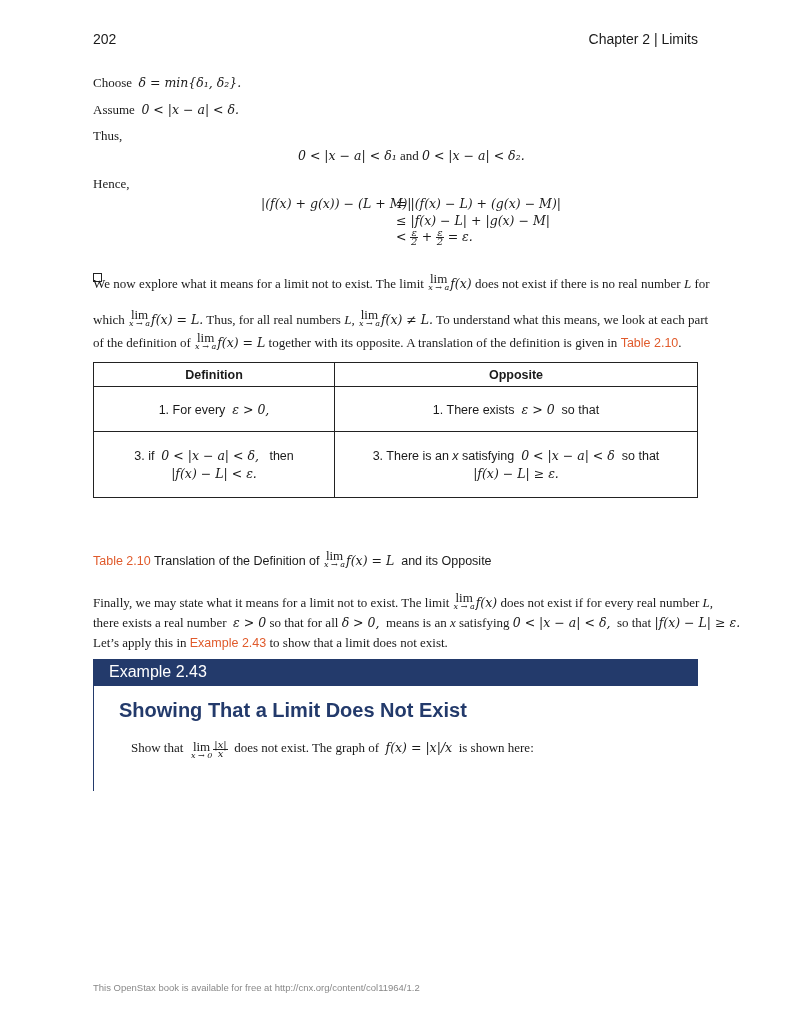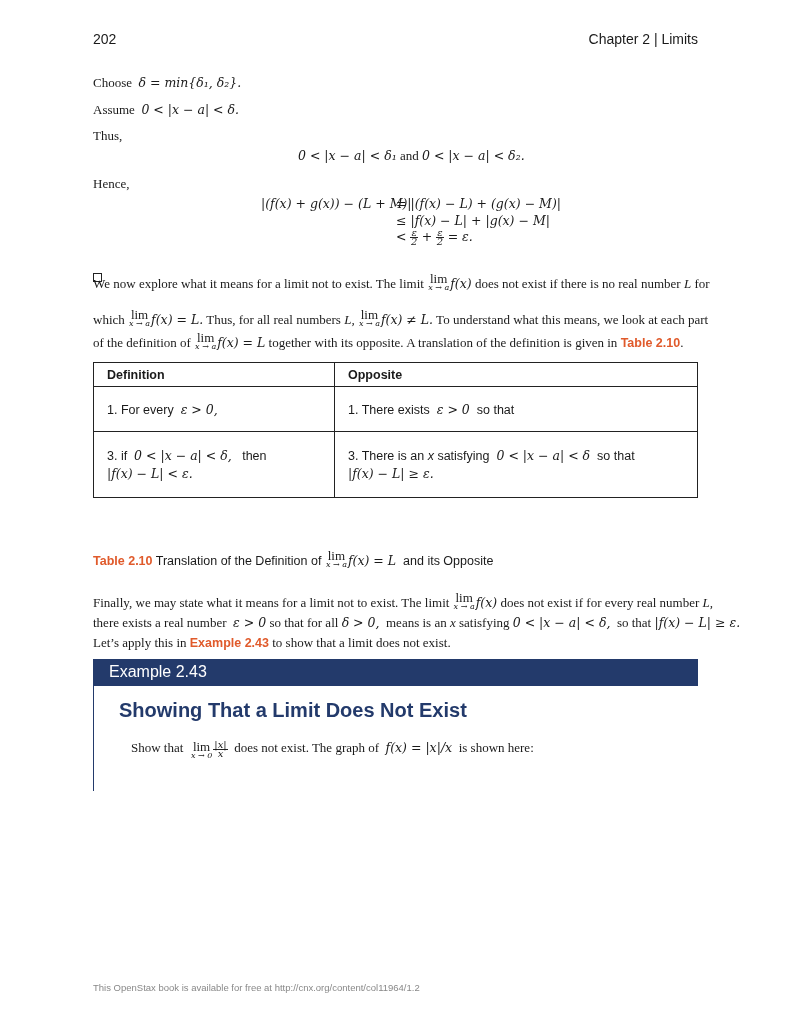--- a/index.html
+++ b/index.html
@@ -2,26 +2,26 @@
 <html><head>
 <meta charset="utf-8">
 <style>
   html, body { margin: 0; padding: 0; background: #ffffff; }
   body { width: 791px; height: 1024px; position: relative; overflow: hidden; color: #1a1a1a; }
   .sans { font-family: "Liberation Sans", sans-serif; }
   .m { font-family: "DejaVu Serif", "Liberation Serif", serif; font-style: italic; font-size: 12.5px; }
   .abs { position: absolute; }
   .hdr { font-size: 14px; top: 31px; }
   .p { font-family: "Liberation Serif", serif; font-size: 13px; left: 93px; white-space: nowrap; }
-  .link { color: #e05a2b; font-family: "Liberation Sans", sans-serif; font-weight: bold; font-size: 12.5px; }
+  .link { color: #e05a2b; font-family: "Liberation Sans", sans-serif; font-weight: normal; font-size: 12.5px; }
   .lim { display: inline-block; position: relative; text-align: center; vertical-align: -2px; margin: 0 1px; }
   .lim .w { font-family: "Liberation Serif", serif; font-size: 13px; font-style: normal; display: block; line-height: 12px; }
   .lim .s { font-family: "DejaVu Serif", serif; font-style: italic; font-size: 8px; display: block; line-height: 8px; margin-top: -1px; white-space: nowrap; }
   table.tr { position: absolute; left: 93px; top: 362px; width: 605px; border-collapse: collapse; font-family: "Liberation Sans", sans-serif; font-size: 12.5px; }
-  table.tr td, table.tr th { border: 1px solid #222; text-align: left; vertical-align: middle; padding: 0 13px; }
+  table.tr td, table.tr th { border: 1px solid #222; text-align: center; vertical-align: middle; padding: 0 13px; }
   table.tr th { height: 23px; font-weight: bold; }
   table.tr td { height: 44px; }
   table.tr tr.r3 td { height: 65px; }
   table.tr td.c1 { width: 214px; }
   .ex-head { position: absolute; left: 93px; top: 659px; width: 605px; height: 27px; background: #233a6b; color: #ffffff; font-family: "Liberation Sans", sans-serif; font-size: 16px; }
   .ex-head span { position: absolute; left: 16px; top: 4px; }
   .ex-rule { position: absolute; left: 93px; top: 686px; width: 1px; height: 105px; background: #233a6b; }
   .ex-title { position: absolute; left: 119px; top: 699px; font-family: "Liberation Sans", sans-serif; font-weight: bold; font-size: 20px; color: #233a6b; }
   .footer { position: absolute; left: 93px; top: 982px; font-family: "Liberation Sans", sans-serif; font-size: 9.5px; color: #888; }
   .box { display:inline-block; width: 7px; height: 7px; border: 1px solid #222; }

